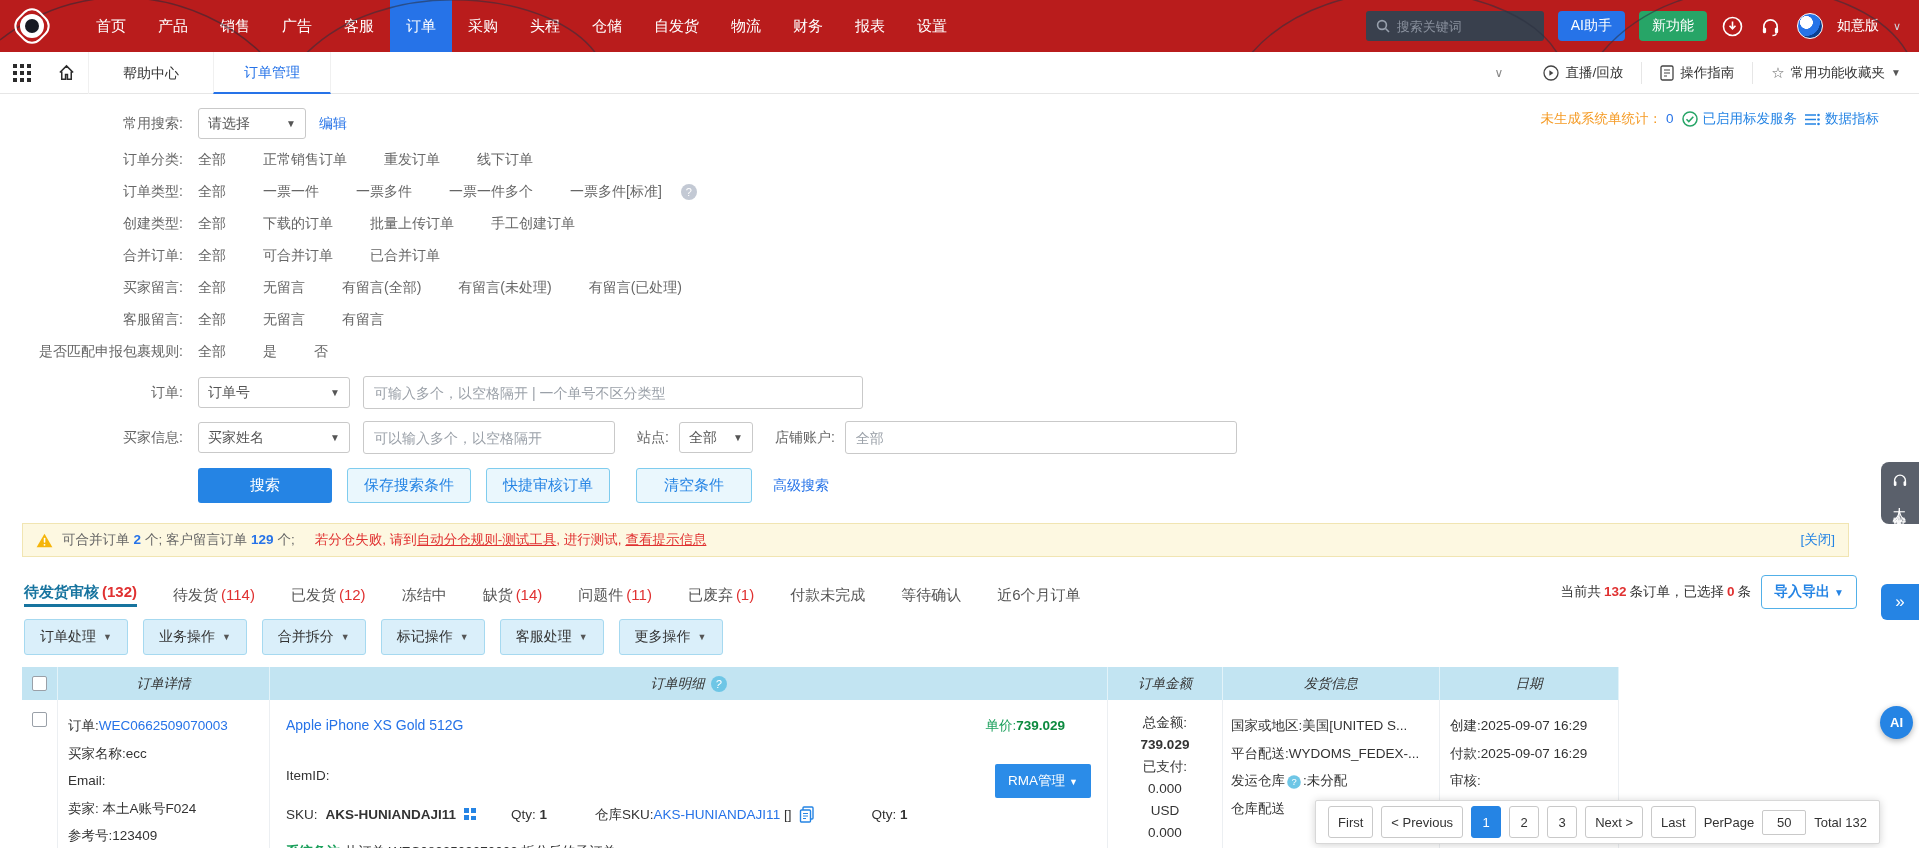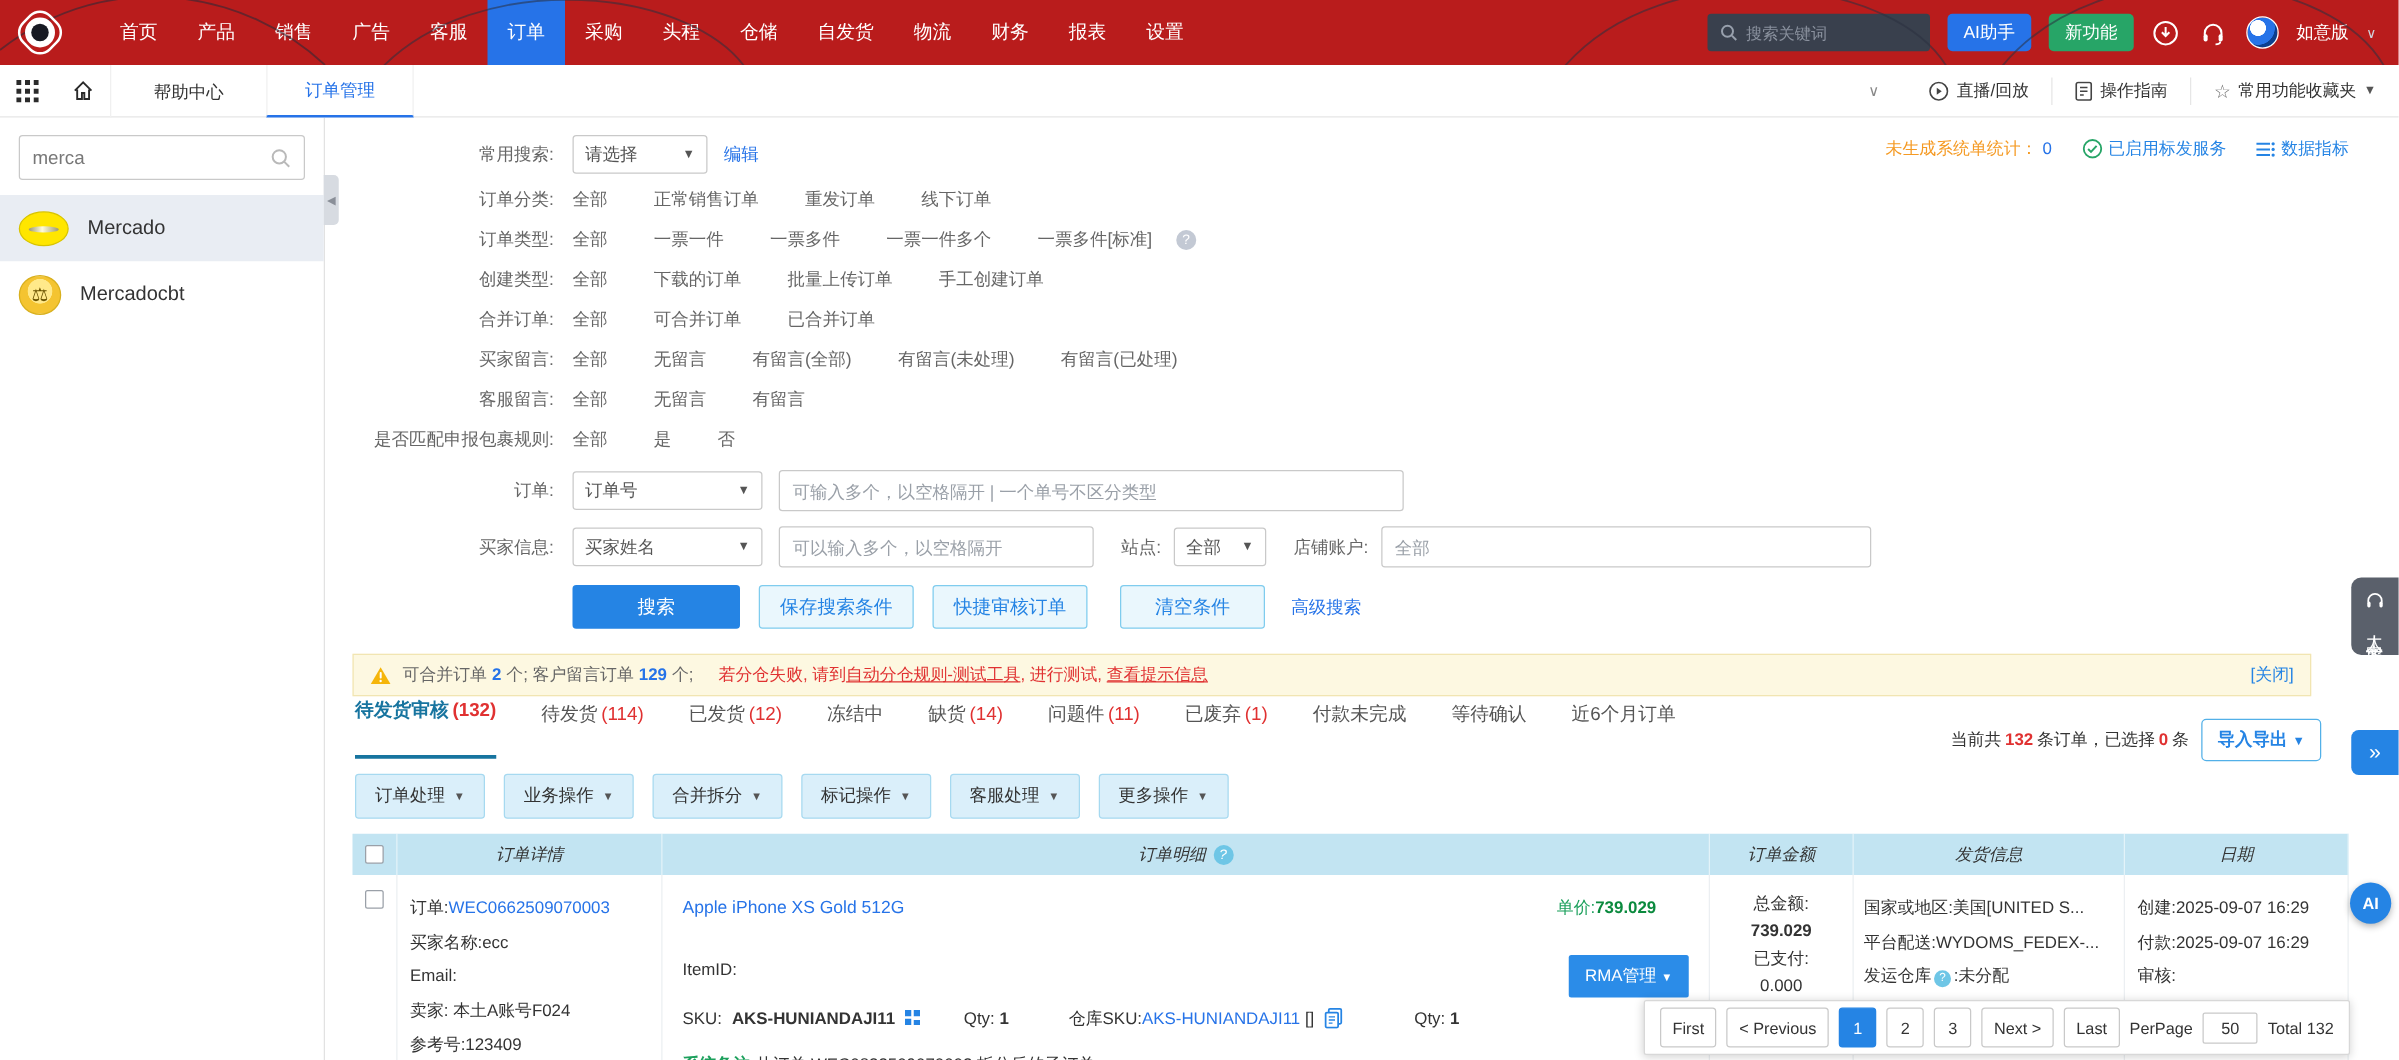--- a/index.html
+++ b/index.html
@@ -66,36 +66,36 @@
   .selbox { height:31px; border:1px solid #c9c9c9; border-radius:3px; background:#fff; display:flex; align-items:center; justify-content:space-between; padding:0 9px; color:#555; cursor:pointer; font-size:14px; }
   .selbox .caret { font-size:10px; color:#555; margin-left:8px; }
   .lnk { color:#2673e8; cursor:pointer; text-decoration:none; }
   .f-input { height:33px; border:1px solid #c9c9c9; border-radius:3px; padding:0 10px; font-size:14px; color:#333; outline:none; }
   .f-input::placeholder { color:#9aa0a8; }
   .inline-lbl { color:#666; margin:0 10px 0 22px; white-space:nowrap; }
   .btn-row { display:flex; align-items:center; gap:15px; margin:14px 0 0 198px; }
   .btn-primary { width:134px; height:35px; background:#2584e4; color:#fff; border:none; border-radius:3px; font-size:15px; cursor:pointer; }
   .btn-ghost { height:35px; padding:0 16px; background:#eaf7fd; border:1px solid #7fccee; border-radius:3px; color:#2584e4; font-size:15px; cursor:pointer; }
   .adv { font-size:14px; margin-left:6px; }
-  .status-links { position:absolute; top:16px; right:40px; display:flex; align-items:center; gap:24px; font-size:13.5px; }
+  .status-links { position:absolute; top:16px; right:40px; display:flex; align-items:center; gap:8px; font-size:13.5px; }
   .st-orange { color:#f59a23; cursor:pointer; }
   .st-orange b { color:#2673e8; font-weight:normal; margin-left:4px; }
   .st-blue { color:#2584e4; display:flex; align-items:center; gap:5px; cursor:pointer; }
 
   
   .notice { margin:20px 70px 0 22px; height:34px; background:#fdf8e1; border:1px solid #f1e5b2; display:flex; align-items:center; padding:0 13px; font-size:13.5px; color:#666; }
   .notice .warn { width:17px; height:15px; margin-right:9px; flex-shrink:0; }
   .notice b { color:#2673e8; margin:0 4px; font-weight:bold; }
   .notice .red { color:#e03131; margin-left:20px; }
   .notice .redlink { color:#e03131; text-decoration:underline; cursor:pointer; }
   .notice .close { margin-left:auto; color:#2584e4; cursor:pointer; }
 
   
   .otabs { display:flex; align-items:flex-end; gap:36px; margin:16px 0 0 24px; font-size:15px; color:#555; position:relative; height:34px; }
-  .otab { padding-bottom:26px; cursor:pointer; white-space:nowrap; }
+  .otab { padding-bottom:2px; cursor:pointer; white-space:nowrap; }
   .otab .cnt { color:#e03131; margin-left:3px; }
   .otab.active { color:#17749f; font-weight:bold; border-bottom:3px solid #17749f; }
   .tab-summary { position:absolute; right:62px; top:2px; font-size:13.5px; color:#333; display:flex; align-items:center; gap:10px; }
   .tab-summary b { color:#e03131; margin:0 3px; }
   .btn-export { border:1px solid #52b0e8; background:#fff; color:#2584e4; border-radius:4px; padding:7px 12px; font-size:14px; font-weight:bold; cursor:pointer; }
   .btn-export .caret { font-size:10px; margin-left:4px; }
 
   
   .actions { display:flex; gap:15px; margin:12px 0 12px 24px; }
   .btn-act { background:#daeffa; border:1px solid #a6d9f0; border-radius:3px; padding:8px 15px; font-size:14px; color:#333; cursor:pointer; display:flex; align-items:center; gap:7px; }
@@ -253,38 +253,20 @@
       <div class="tb-link">
         <span class="star">☆</span>
         <span>常用功能收藏夹</span>
         <span class="dn">▼</span>
       </div>
     </div>
   </div>
 
   <div class="bodyrow">
 
-    <div class="sidebar">
-      <div class="sb-search">
-        <input value="merca" style="">
-        <svg width="17" height="17" viewBox="0 0 16 16">
-            <circle cx="7" cy="7" r="5" fill="none" stroke="#b9b9b9" stroke-width="1.5"></circle>
-            <line x1="10.8" y1="10.8" x2="14.5" y2="14.5" stroke="#b9b9b9" stroke-width="1.5"></line>
-          </svg>
-      </div>
-      <div class="sb-item sel">
-        <div class="ml-logo"></div>
-        <span>Mercado</span>
-      </div>
-      <div class="sb-item">
-        <div class="ml-logo2"></div>
-        <span>Mercadocbt</span>
-      </div>
-      <div class="sb-handle">◀</div>
-    </div>
 
     <div class="main">
 
       <div class="status-links">
         <span class="st-orange"><span>未生成系统单统计：</span><b>0</b></span>
         <span class="st-blue">
           <svg width="16" height="16" viewBox="0 0 16 16">
               <circle cx="8" cy="8" r="7" fill="none" stroke="#27a567" stroke-width="1.5"></circle>
               <path d="M4.5 8.2l2.3 2.3 4.5-4.8" fill="none" stroke="#27a567" stroke-width="1.6"></path>
             </svg>

